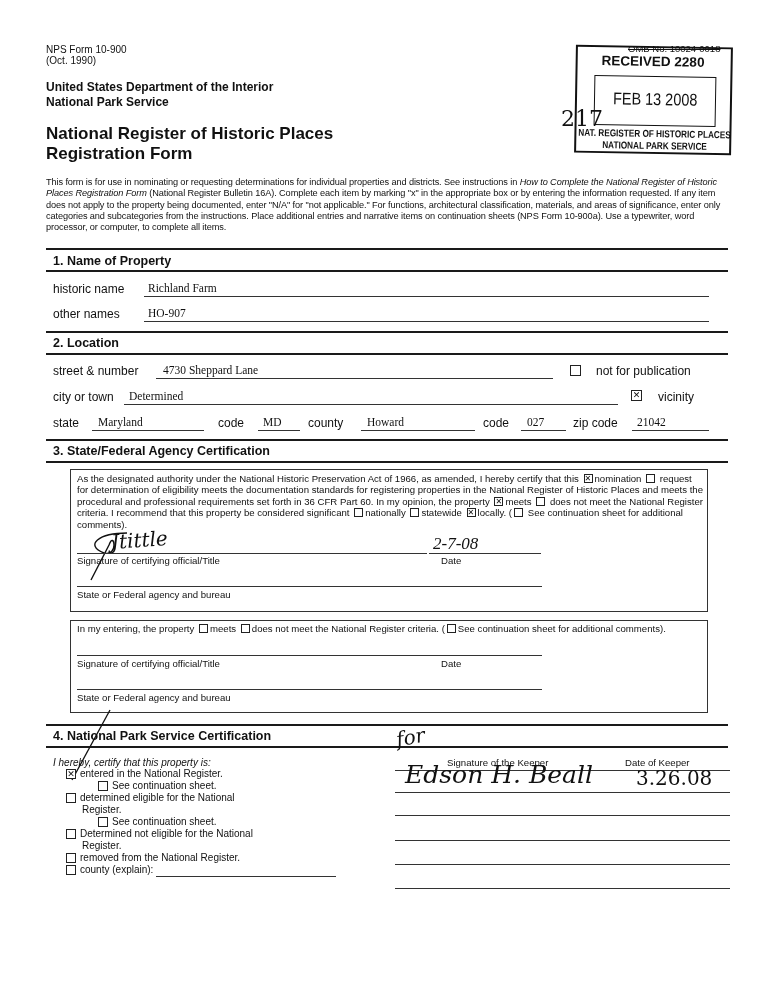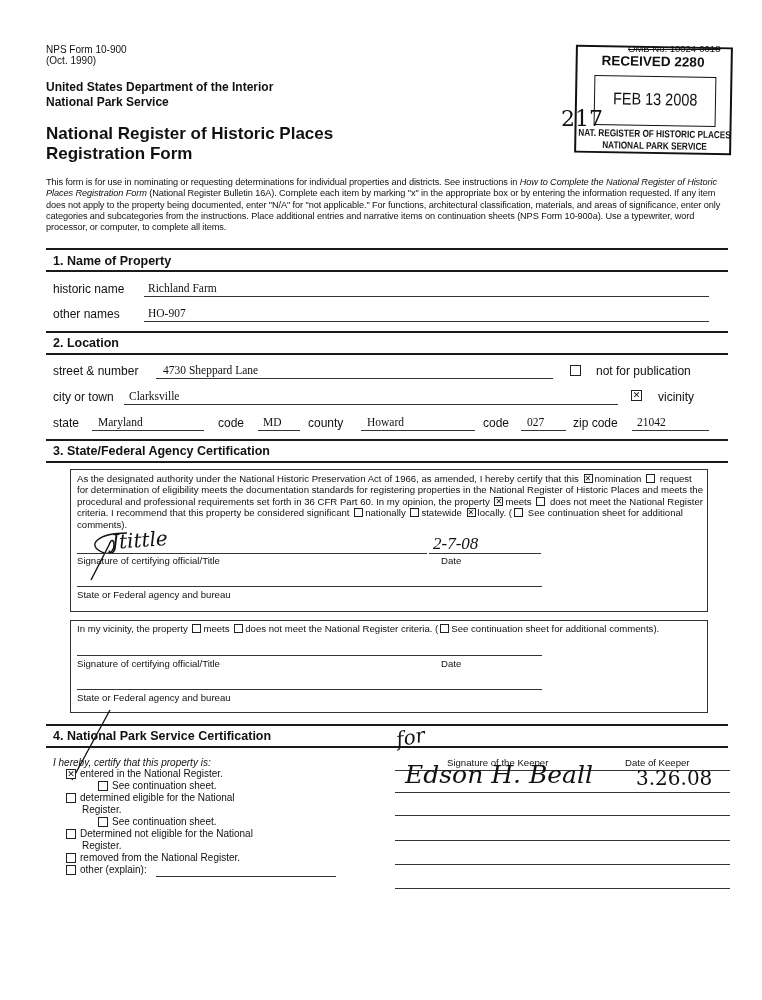--- a/index.html
+++ b/index.html
@@ -67,21 +67,21 @@
 <div class="sec-title" style="left:53px; top:336px;">2. Location</div>
 <div class="rule-thick" style="left:46px; top:353px; width:682px;"></div>
 
 <div class="lbl" style="left:53px; top:364px;">street &amp; number</div>
 <div class="val" style="left:163px; top:364px;">4730 Sheppard Lane</div>
 <div class="uline" style="left:156px; top:378px; width:397px;"></div>
 <div class="cb" style="left:570px; top:365px;"></div>
 <div class="lbl" style="left:596px; top:364px;">not for publication</div>
 
 <div class="lbl" style="left:53px; top:390px;">city or town</div>
-<div class="val" style="left:129px; top:390px;">Clarksville</div>
+<div class="val" style="left:129px; top:390px;">Determined</div>
 <div class="uline" style="left:124px; top:404px; width:494px;"></div>
 <div class="cb checked" style="left:631px; top:390px;"></div>
 <div class="lbl" style="left:658px; top:390px;">vicinity</div>
 
 <div class="lbl" style="left:53px; top:416px;">state</div>
 <div class="val" style="left:98px; top:416px;">Maryland</div>
 <div class="uline" style="left:92px; top:430px; width:112px;"></div>
 <div class="lbl" style="left:218px; top:416px;">code</div>
 <div class="val" style="left:263px; top:416px;">MD</div>
 <div class="uline" style="left:258px; top:430px; width:42px;"></div>
@@ -123,21 +123,21 @@
   <div class="hand" style="left:362px; top:64px; font-size:17px;font-family:Liberation Serif, serif;">2-7-08</div>
   <div class="uline" style="left:358px; top:83px; width:112px;"></div>
   <div class="caption" style="left:370px; top:85px;">Date</div>
 
   <div class="uline" style="left:6px; top:116px; width:465px;"></div>
   <div class="caption" style="left:6px; top:119px;">State or Federal agency and bureau</div>
 </div>
 
 <div class="box" style="left:70px; top:620px; width:638px; height:93px;">
   <div class="abs boxtext" style="left:6px; top:2px; white-space:nowrap;">
-    <span>In my vicinity, the property</span>
+    <span>In my entering, the property</span>
     <span class="cb-sm"></span><span>meets</span>
     <span class="cb-sm"></span><span>does not meet the National Register criteria.  (</span><span class="cb-sm"></span><span>See continuation sheet for additional comments).</span>
   </div>
   <div class="uline" style="left:6px; top:34px; width:465px;"></div>
   <div class="caption" style="left:6px; top:37px;">Signature of certifying official/Title</div>
   <div class="caption" style="left:370px; top:37px;">Date</div>
   <div class="uline" style="left:6px; top:68px; width:465px;"></div>
   <div class="caption" style="left:6px; top:71px;">State or Federal agency and bureau</div>
 </div>
 
@@ -165,21 +165,21 @@
 <div class="s4" style="left:112px; top:816px;">See continuation sheet.</div>
 
 <div class="cb" style="left:66px; top:829px; width:10px; height:10px;"></div>
 <div class="s4" style="left:80px; top:828px;">Determined not eligible for the National</div>
 <div class="s4" style="left:82px; top:840px;">Register.</div>
 
 <div class="cb" style="left:66px; top:853px; width:10px; height:10px;"></div>
 <div class="s4" style="left:80px; top:852px;">removed from the National Register.</div>
 
 <div class="cb" style="left:66px; top:865px; width:10px; height:10px;"></div>
-<div class="s4" style="left:80px; top:864px;">other (explain):</div>
+<div class="s4" style="left:80px; top:864px;">county (explain):</div>
 <div class="uline" style="left:156px; top:876px; width:180px;"></div>
 
 <div class="uline" style="left:395px; top:770px; width:335px;"></div>
 <div class="s4" style="left:403px; top:757px; font-size:9.6px;margin-left:44px;">Signature of the Keeper</div>
 <div class="s4" style="left:625px; top:757px; font-size:9.6px;">Date of Keeper</div>
 <div class="hand" style="left:396px; top:725px; font-size:20px; transform:rotate(-10deg);">for</div>
 <div class="hand" style="left:405px; top:760px; font-size:25px; font-style:italic;">Edson H. Beall</div>
 <div class="hand" style="left:636px; top:766px; font-size:20px; font-style:normal;">3.26.08</div>
 <div class="uline" style="left:395px; top:792px; width:335px;"></div>
 <div class="uline" style="left:395px; top:815px; width:335px;"></div>

